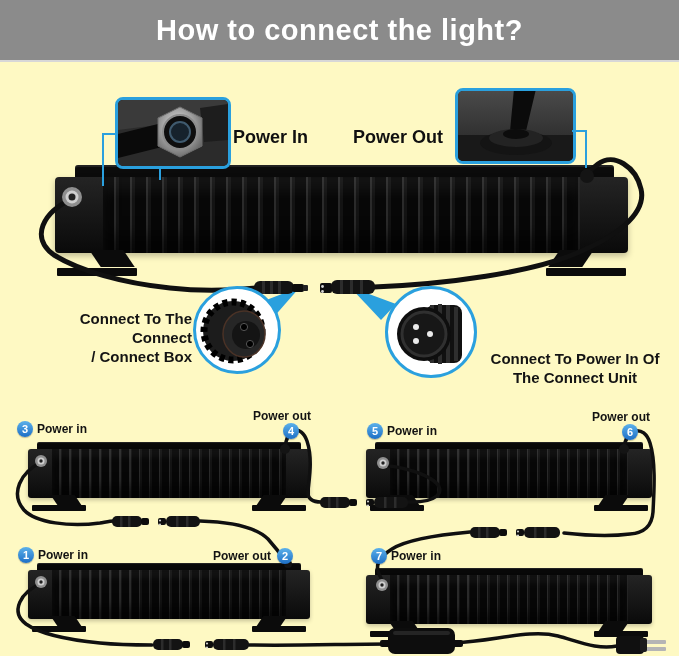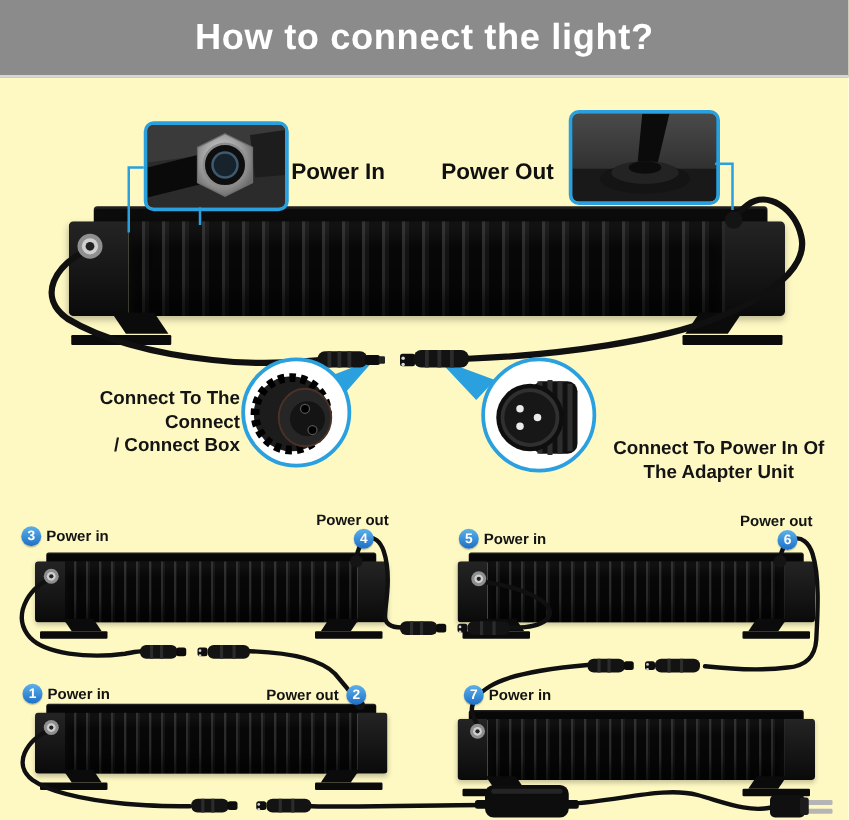--- a/index.html
+++ b/index.html
@@ -373,21 +373,21 @@
       <circle cx="42" cy="45" r="3" fill="#eaeaea"></circle>
     </svg>
   </div>
 
   <div class="note" id="note-left">
     <div>Connect To The Connect</div>
     <div>/ Connect Box</div>
   </div>
   <div class="note" id="note-right">
     <div>Connect To Power In Of</div>
-    <div>The Adapter Unit</div>
+    <div>The Connect Unit</div>
   </div>
 
   <div class="badge" style="left:17px;top:421px;">3</div>
   <div class="slabel" style="left:37px;top:422px;">Power in</div>
 
   <div class="slabel r" style="left:245px;top:409px;width:66px;">Power out</div>
   <div class="badge" style="left:283px;top:423px;">4</div>
 
   <div class="badge" style="left:367px;top:423px;">5</div>
   <div class="slabel" style="left:387px;top:424px;">Power in</div>

